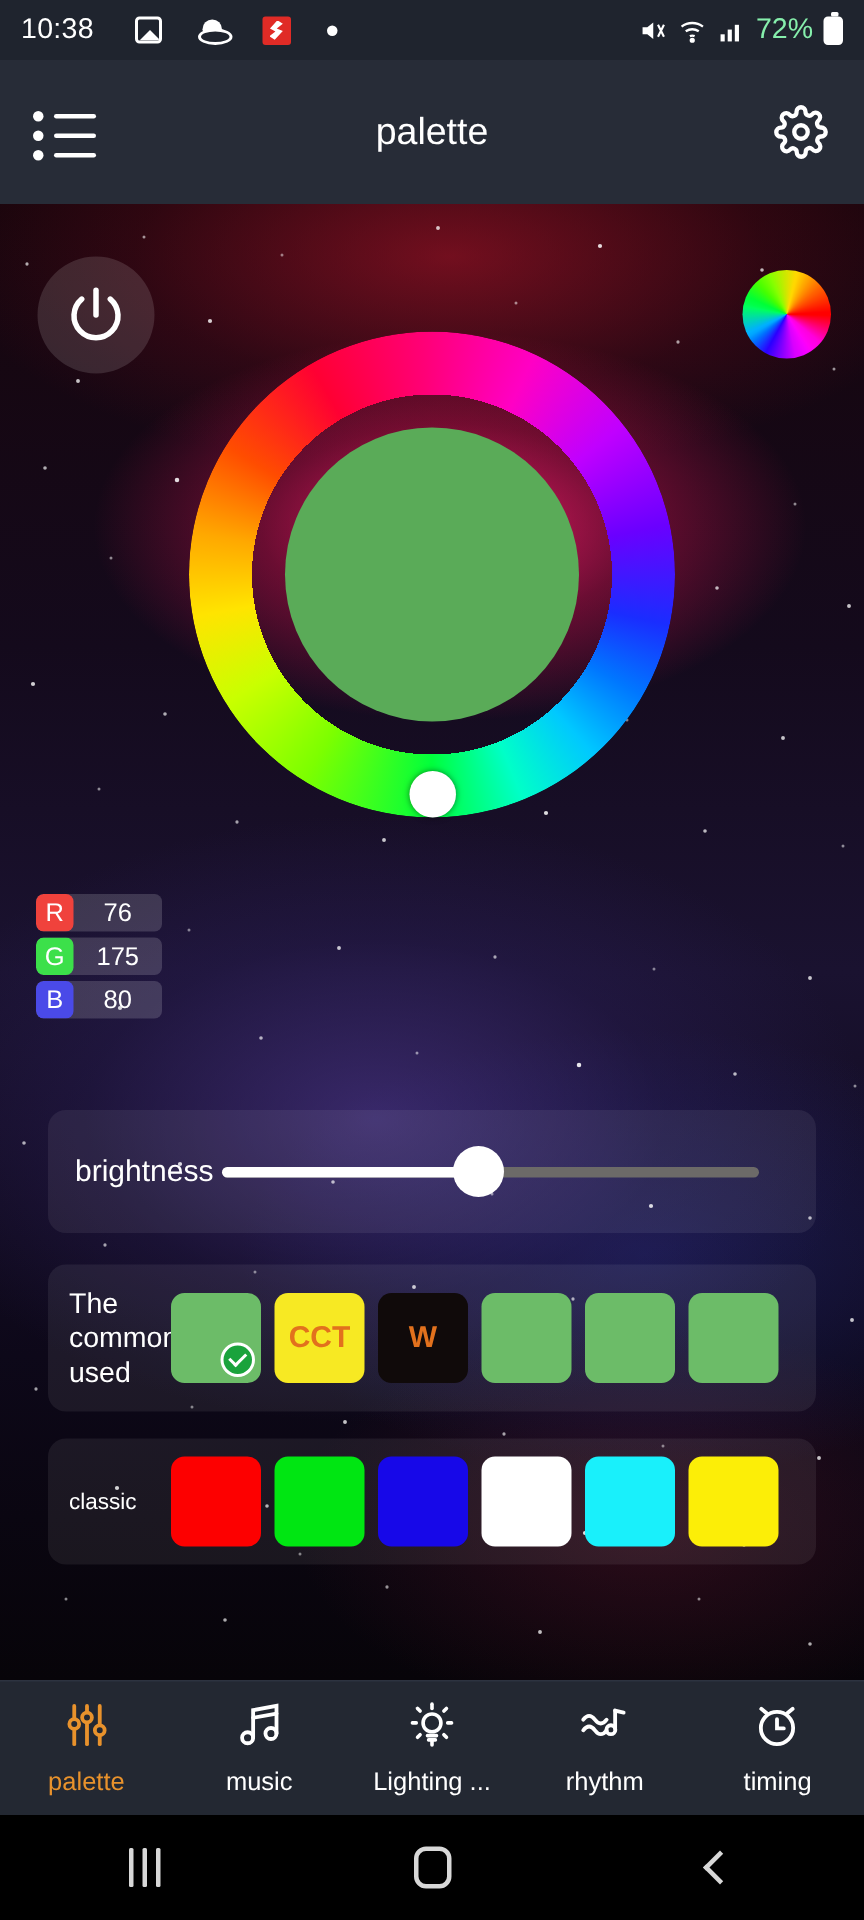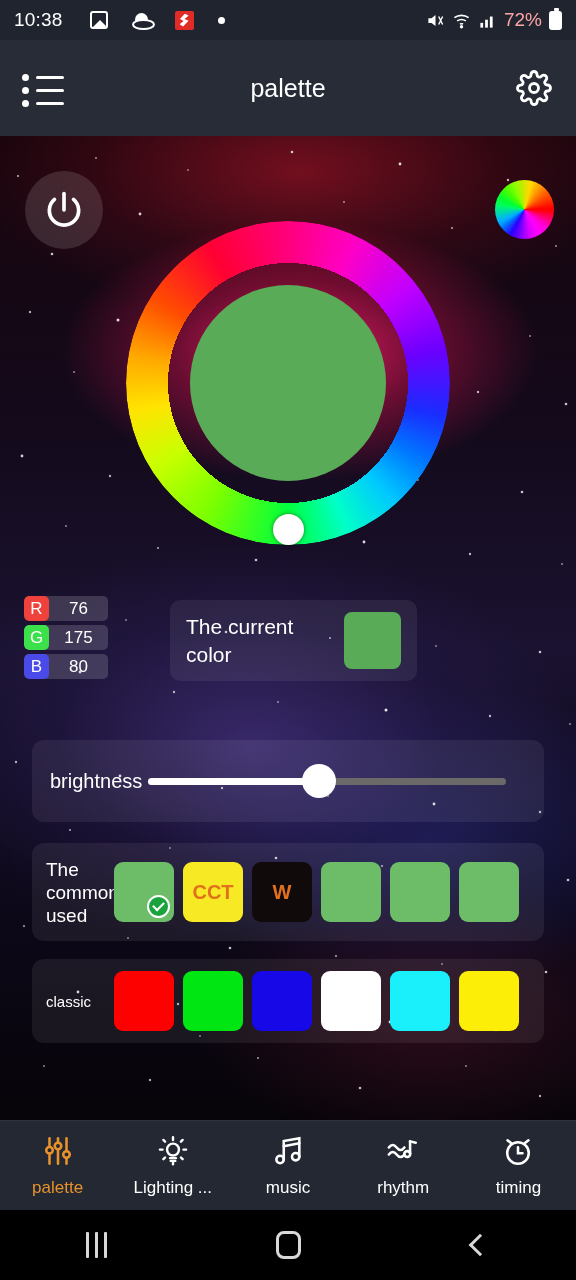--- a/index.html
+++ b/index.html
@@ -25,21 +25,21 @@
   .ic-gallery:after{content:"";position:absolute;left:1px;bottom:0;width:0;height:0;
     border-left:7px solid transparent;border-right:7px solid transparent;border-bottom:7px solid #fff;}
   .ic-saturn{ width:19px;height:15px;position:relative; }
   .ic-saturn:before{content:"";position:absolute;left:3px;top:0;width:13px;height:13px;border-radius:50%;background:#fff;}
   .ic-saturn:after{content:"";position:absolute;left:0;top:6px;width:19px;height:7px;border-radius:50%;
     border:2px solid #fff;background:#1f242e;}
   .ic-app-red{ width:19px;height:19px;background:#e02b26;border-radius:2px;position:relative;}
   .ic-app-red:after{content:"";position:absolute;left:5px;top:3px;width:9px;height:13px;background:#fff;
     clip-path:polygon(60% 0,100% 18%,55% 42%,100% 55%,40% 100%,0 82%,45% 58%,5% 42%);}
   .ic-dot{ width:7px;height:7px;border-radius:50%;background:#fff; }
-  .sb-battpct{ font-size:19px; color:#fca5a5; }
+  .sb-battpct{ font-size:19px; color:#86efac; }
   .ic-batt{ width:13px;height:19px;border:2px solid #fff;border-radius:3px;position:relative;background:#fff;}
   .ic-batt:before{content:"";position:absolute;left:3px;top:-5px;width:5px;height:3px;background:#fff;border-radius:1px;}
 
   
   .appbar{
     position:absolute; top:40px; left:0; width:576px; height:96px;
     background:#272c37; display:flex; align-items:center; z-index:35;
   }
   .appbar .title{
     position:absolute; left:0; width:100%; text-align:center;
@@ -338,24 +338,20 @@
     <div class="rgb-row">
       <span class="rgb-key" id="gkey" style="background: rgb(60, 224, 74);">G</span>
       <span class="rgb-val">175</span>
     </div>
     <div class="rgb-row">
       <span class="rgb-key" id="bkey" style="background: rgb(74, 74, 232);">B</span>
       <span class="rgb-val">80</span>
     </div>
   </div>
 
-  <div class="curcard">
-    <div class="lbl">The current color</div>
-    <div class="sw" id="current-swatch" style="background: rgb(90, 171, 88);"></div>
-  </div>
 
   <div class="panel" id="brightness-panel">
     <div class="panel-label">brightness</div>
     <div class="slider">
       <div class="track"></div>
       <div class="fill" id="bright-fill" style="width: 171px;"></div>
       <div class="thumb" id="bright-thumb" style="left: 154px;"></div>
     </div>
   </div>
 
@@ -399,20 +395,32 @@
             <circle cx="6" cy="11.5" r="2.3"></circle>
           <path d="M12 3v3"></path>
             <path d="M12 11v10"></path>
             <circle cx="12" cy="8.5" r="2.3"></circle>
           <path d="M18 3v9"></path>
             <path d="M18 17v4"></path>
             <circle cx="18" cy="14.5" r="2.3"></circle>
         </svg>
       </span>
       <span class="tab-label">palette</span>
+    </div>
+
+    <div class="tab">
+      <span>
+        <svg width="34" height="34" viewBox="0 0 24 24" fill="none" stroke="currentColor" stroke-width="1.8" stroke-linecap="round">
+          <path d="M9 18V5l11-2v13"></path>
+            <circle cx="6.4" cy="18" r="2.6"></circle>
+            <circle cx="17.4" cy="16" r="2.6"></circle>
+          <path d="M9 8.6l11-2"></path>
+        </svg>
+      </span>
+      <span class="tab-label">music</span>
     </div>
 
     <div class="tab">
       <span>
         <svg width="34" height="34" viewBox="0 0 24 24" fill="none" stroke="currentColor" stroke-width="1.7" stroke-linecap="round">
           <circle cx="12" cy="11" r="4.2"></circle>
           <path d="M12 2.2v2"></path>
             <path d="M12 19.8v1.6"></path>
             <path d="M4.6 11H2.8"></path>
             <path d="M21.2 11h-1.8"></path>
@@ -423,32 +431,20 @@
           <path d="M9.9 17h4.2"></path>
             <path d="M10.4 19h3.2"></path>
         </svg>
       </span>
       <span class="tab-label">Lighting ...</span>
     </div>
 
     <div class="tab">
       <span>
         <svg width="34" height="34" viewBox="0 0 24 24" fill="none" stroke="currentColor" stroke-width="1.8" stroke-linecap="round">
-          <path d="M9 18V5l11-2v13"></path>
-            <circle cx="6.4" cy="18" r="2.6"></circle>
-            <circle cx="17.4" cy="16" r="2.6"></circle>
-          <path d="M9 8.6l11-2"></path>
-        </svg>
-      </span>
-      <span class="tab-label">music</span>
-    </div>
-
-    <div class="tab">
-      <span>
-        <svg width="34" height="34" viewBox="0 0 24 24" fill="none" stroke="currentColor" stroke-width="1.8" stroke-linecap="round">
           <path d="M2 9.5c1.8-2.4 3.7-2.4 5.5 0s3.7 2.4 5.5 0"></path>
           <path d="M2 14.5c1.8-2.4 3.7-2.4 5.5 0s3.7 2.4 5.5 0"></path>
           <path d="M17 5.2v8.4"></path>
             <circle cx="15" cy="14.2" r="2.1"></circle>
             <path d="M17 5.2l4 1"></path>
         </svg>
       </span>
       <span class="tab-label">rhythm</span>
     </div>
 

